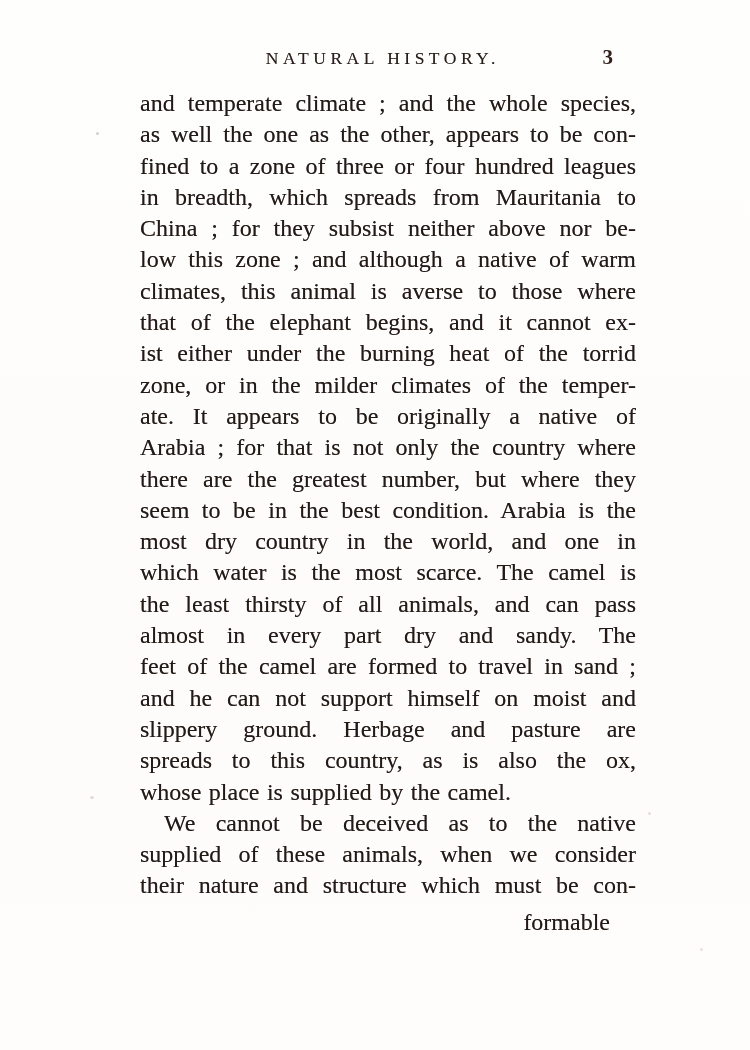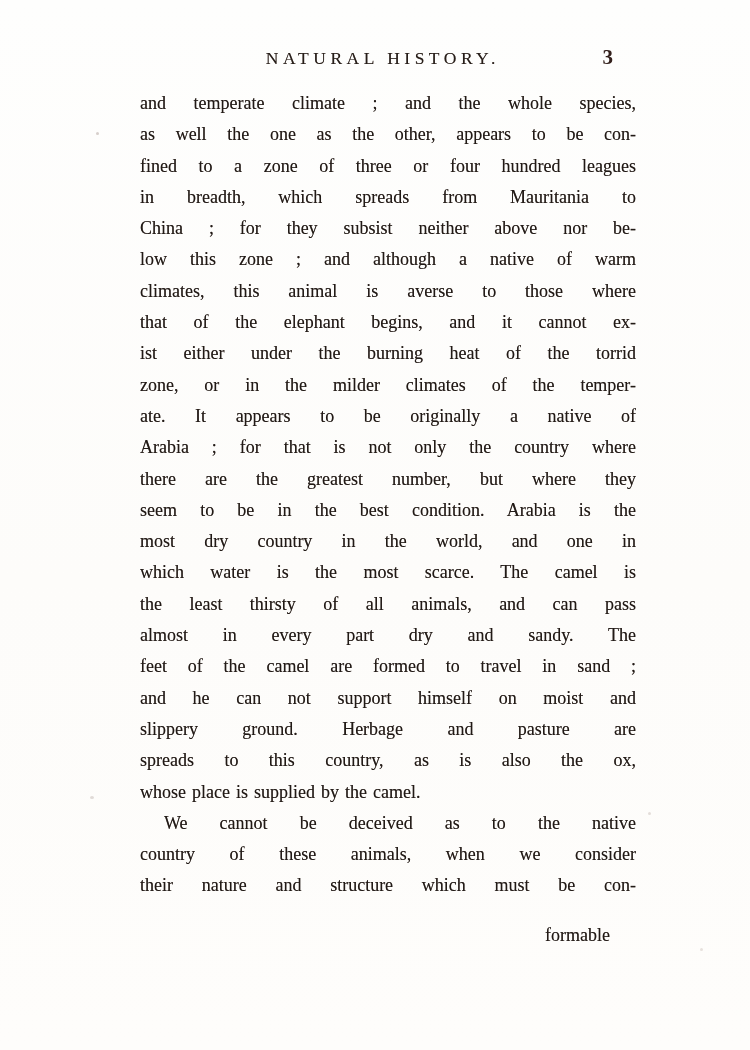--- a/index.html
+++ b/index.html
@@ -45,41 +45,41 @@
     font-size: 21px;
     font-weight: 600;
     color: #33201c;
   }
   
   .textblock {
     position: absolute;
     left: 140px;
     top: 88px;
     width: 496px;
-    font-size: 18px;
+    font-size: 24px;
     line-height: 31.3px;
     word-spacing: 1.5px;
     text-shadow: 0 0 0.5px rgba(45,28,22,0.55);
   }
   .line {
     text-align: justify;
     text-align-last: justify;
     white-space: nowrap; 
     white-space: normal;
   }
   .line.par-end {
     text-align-last: left;
   }
   .line.indent {
     text-indent: 24px;
   }
   .catchword-row {
     text-align-last: right;
     padding-right: 26px;
-    margin-top: 18px;
+    margin-top: 5px;
   }
   
   .speck {
     position: absolute;
     border-radius: 50%;
     background: rgba(125,100,90,0.30);
   }
   .speck.s1 { left: 96px;  top: 132px; width: 3px; height: 3px; }
   .speck.s2 { left: 90px;  top: 796px; width: 4px; height: 3px; background: rgba(125,100,90,0.22); }
   .speck.s3 { left: 648px; top: 812px; width: 3px; height: 3px; background: rgba(125,100,90,0.20); }
@@ -114,21 +114,21 @@
       <div class="line">most dry country in the world, and one in</div>
       <div class="line">which water is the most scarce.  The camel is</div>
       <div class="line">the least thirsty of all animals, and can pass</div>
       <div class="line">almost in every part dry and sandy.  The</div>
       <div class="line">feet of the camel are formed to travel in sand ;</div>
       <div class="line">and he can not support himself on moist and</div>
       <div class="line">slippery ground.  Herbage and pasture are</div>
       <div class="line">spreads to this country, as is also the ox,</div>
       <div class="line par-end">whose place is supplied by the camel.</div>
       <div class="line indent">We cannot be deceived as to the native</div>
-      <div class="line">country of these animals, when we consider</div>
+      <div class="line">supplied of these animals, when we consider</div>
       <div class="line">their nature and structure which must be con-</div>
       <div class="catchword-row">formable</div>
     </div>
 
   <span class="speck s1"></span>
   <span class="speck s2"></span>
   <span class="speck s3"></span>
   <span class="speck s4"></span>
 
 </div>

